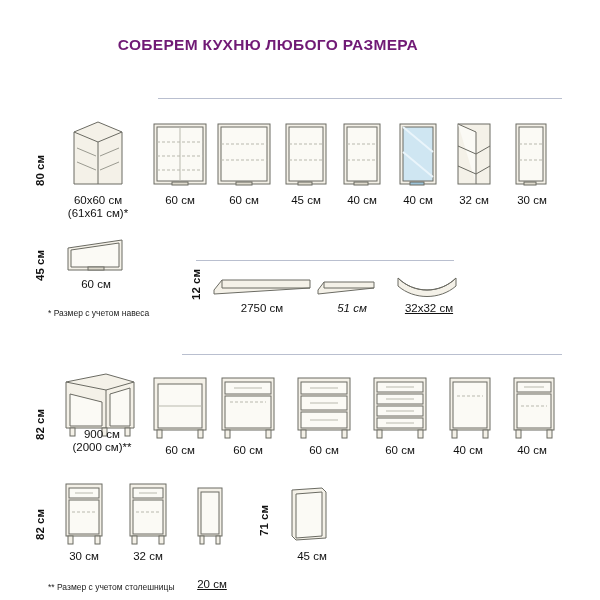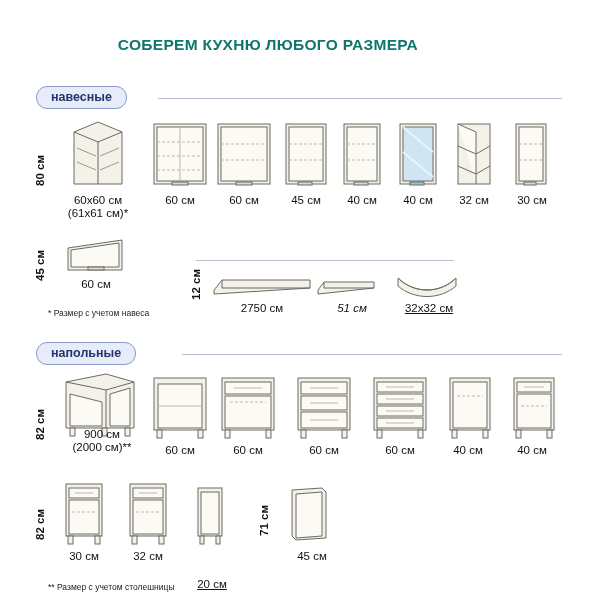--- a/index.html
+++ b/index.html
@@ -10,21 +10,21 @@
     color:#1a1a1a;
     position:relative;
     overflow:hidden;
   }
   .page{position:relative;width:600px;height:600px;}
 
   .title{
     position:absolute;top:36px;left:0;width:536px;
     text-align:center;
     font-size:15.5px;font-weight:bold;letter-spacing:.3px;
-    color:#0f766e;
+    color:#701a75;
   }
 
   .sect-label{
     position:absolute;
     background:#e8ecf8;
     border:1px solid #8a9ad0;
     border-radius:11px;
     color:#24356e;
     font-size:12.5px;
     font-weight:bold;
@@ -63,21 +63,20 @@
   .unit{position:absolute;}
   svg{display:block;overflow:visible;}
 </style>
 </head>
 <body>
 
 <div class="page">
 
   <div class="title">СОБЕРЕМ КУХНЮ ЛЮБОГО РАЗМЕРА</div>
 
-  <div class="sect-label" style="top:86px;left:36px;">навесные</div>
   <div class="rule" style="top:98px;left:158px;width:404px;"></div>
 
   <div class="vlabel" style="top:186px;left:34px;">80 см</div>
 
   <div class="unit" style="top:118px;left:68px;">
     <svg width="60" height="72" viewBox="0 0 60 72">
       <g fill="#f4f1e8" stroke="#6b6b63" stroke-width="1">
         <path d="M6 14 L30 4 L54 14 L54 66 L6 66 Z"></path>
         <path d="M6 14 L30 24 L54 14" fill="none"></path>
         <path d="M30 24 L30 66" fill="none"></path>
@@ -218,21 +217,20 @@
   <div class="unit" style="top:272px;left:396px;">
     <svg width="62" height="26" viewBox="0 0 62 26">
       <g fill="#f4f1e8" stroke="#6b6b63" stroke-width="1">
         <path d="M2 6 C 18 22, 44 22, 60 6 L60 14 C 44 28, 18 28, 2 14 Z"></path>
         <path d="M2 6 C 18 22, 44 22, 60 6" fill="none"></path>
       </g>
     </svg>
   </div>
   <div class="cap" style="top:302px;left:392px;width:74px;text-decoration:underline;">32x32 см</div>
 
-  <div class="sect-label" style="top:342px;left:36px;">напольные</div>
   <div class="rule" style="top:354px;left:182px;width:380px;"></div>
 
   <div class="vlabel" style="top:440px;left:34px;">82 см</div>
 
   <div class="unit" style="top:370px;left:62px;">
     <svg width="76" height="70" viewBox="0 0 76 70">
       <g fill="#f4f1e8" stroke="#6b6b63" stroke-width="1">
         <path d="M4 12 L44 4 L72 12 L72 58 L4 58 Z"></path>
         <path d="M4 12 L44 20 L72 12" fill="none"></path>
         <path d="M44 20 L44 58" fill="none"></path>

